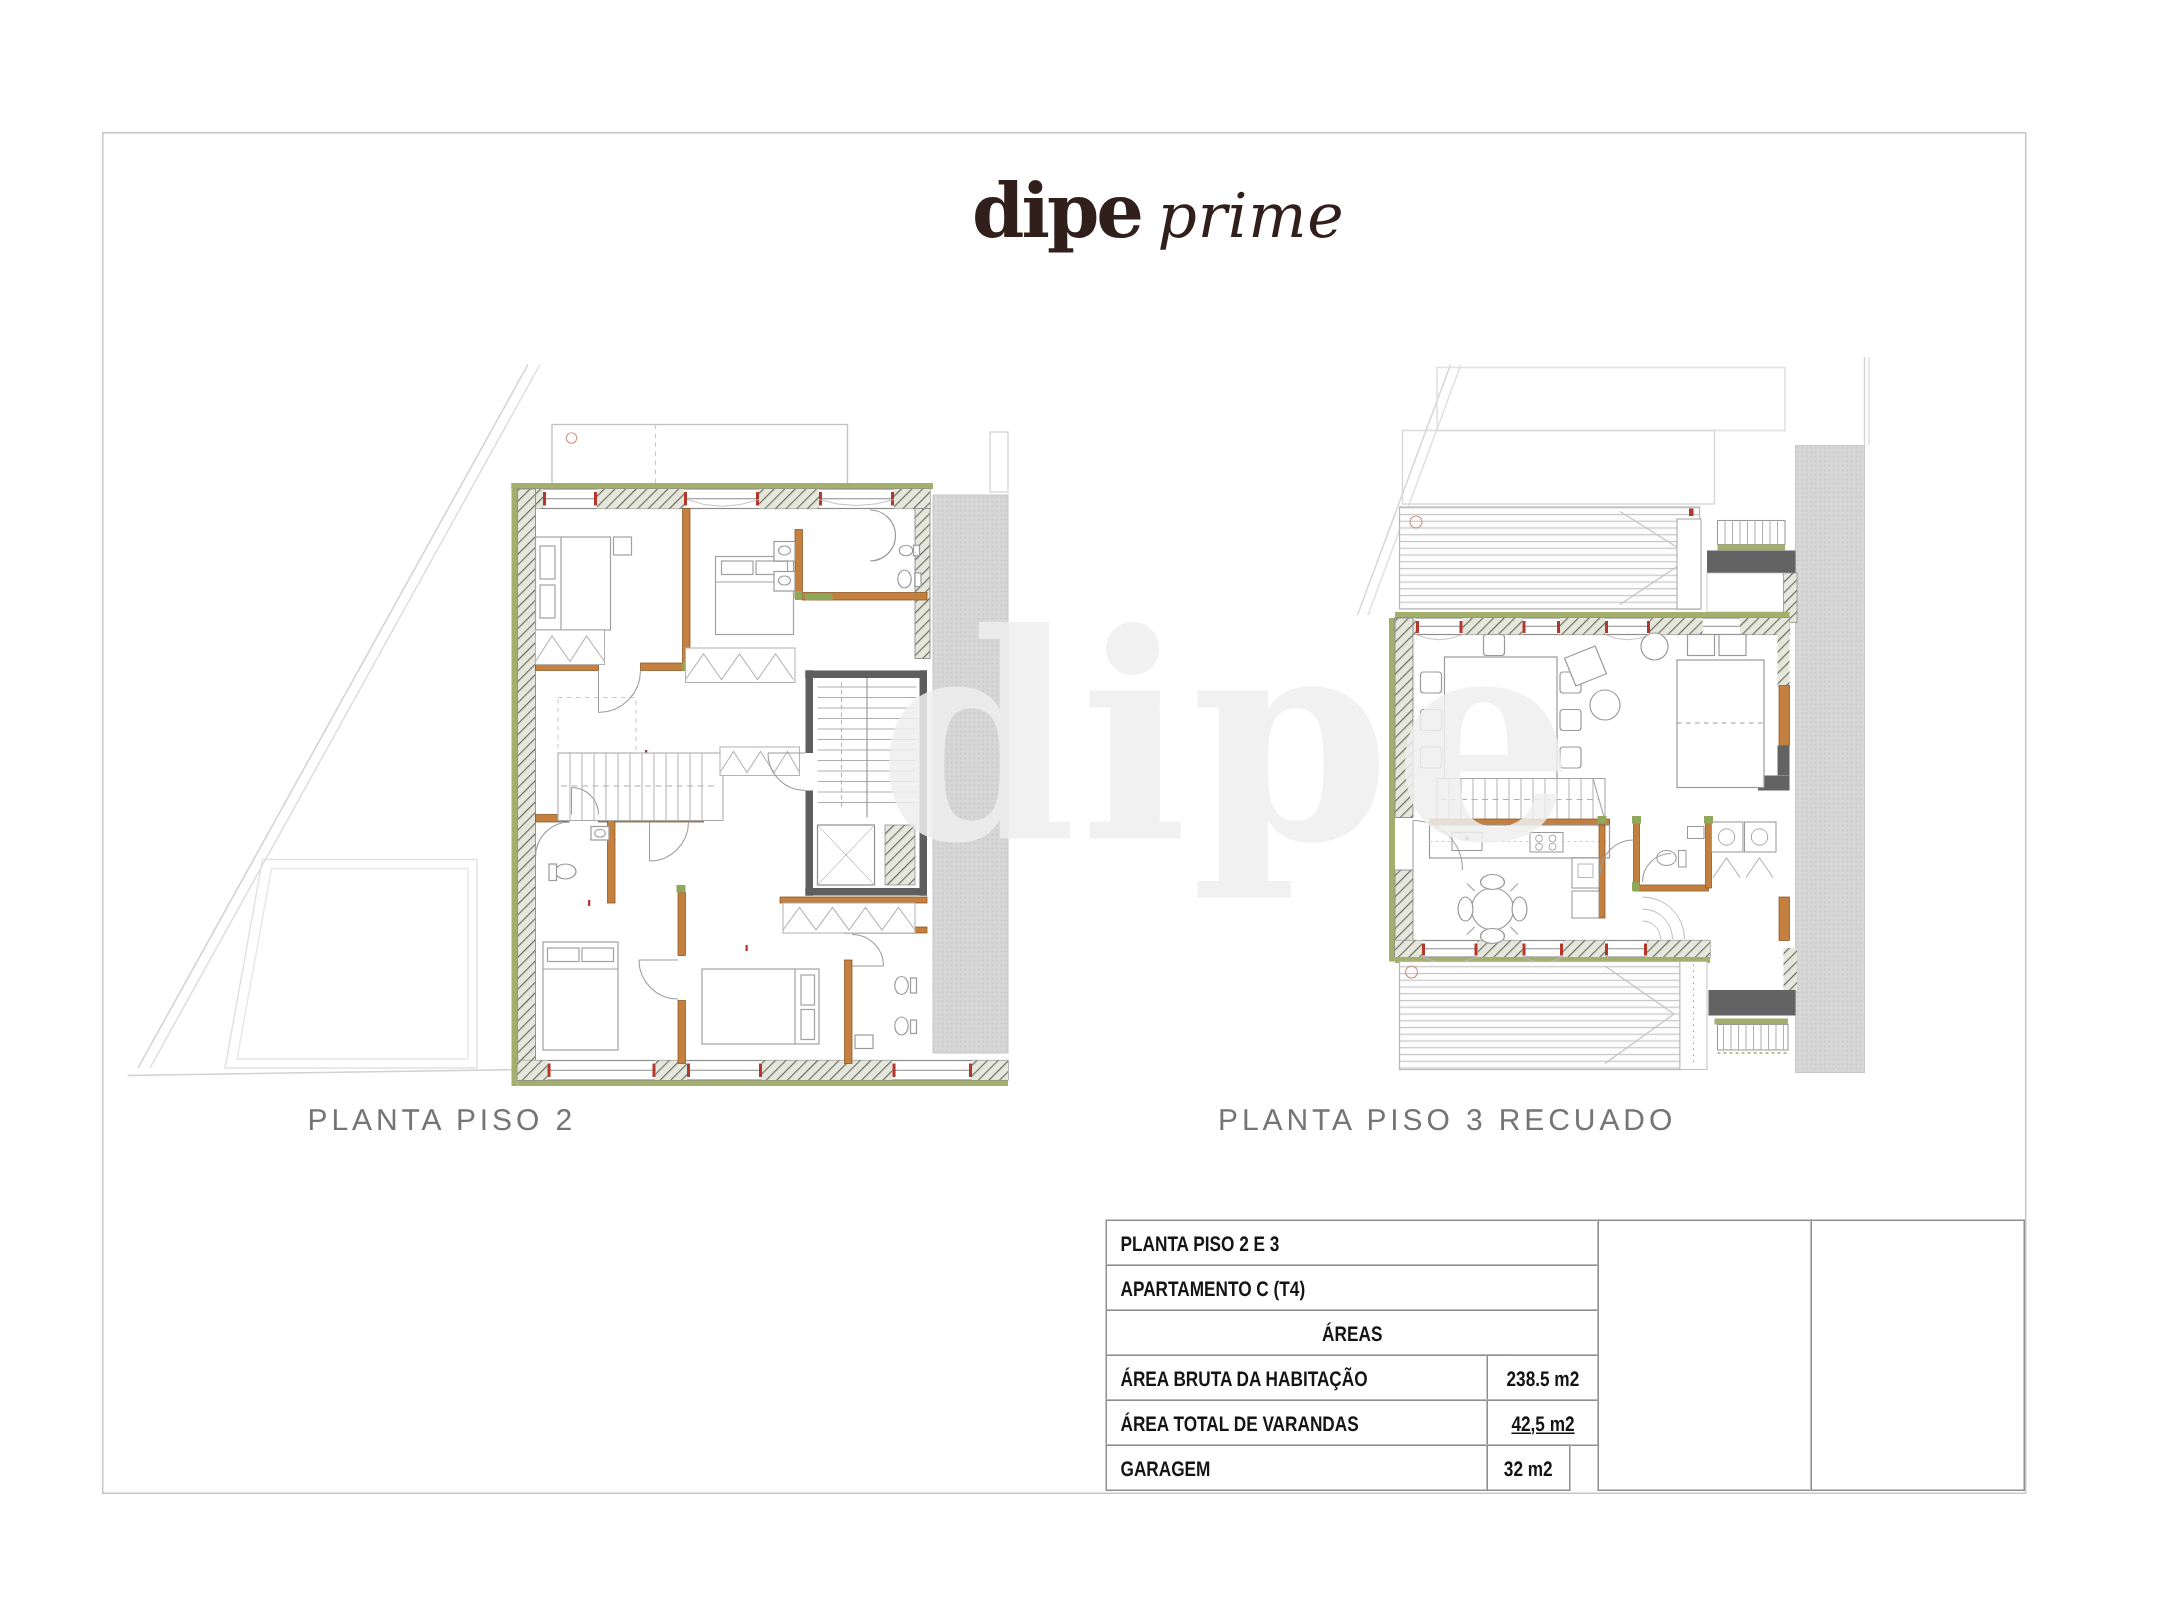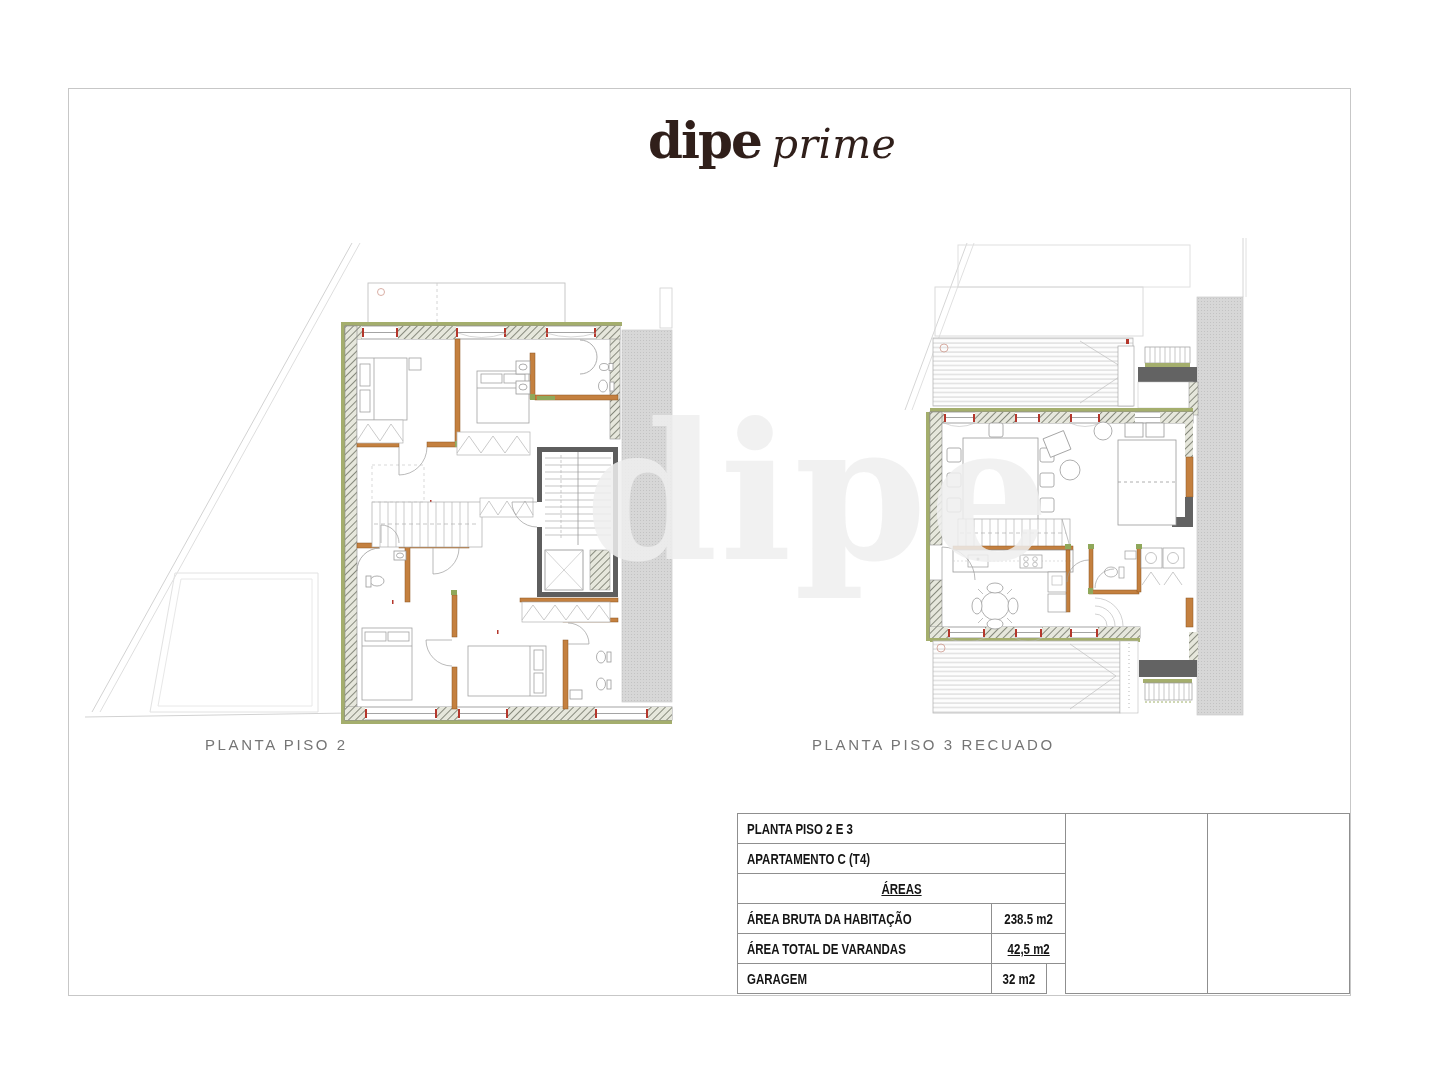--- a/index.html
+++ b/index.html
@@ -19,21 +19,21 @@
   .logo .brand{
     font-family:"DejaVu Serif",serif;font-weight:bold;font-size:50px;
     letter-spacing:-2px;line-height:1;
   }
   .logo .suffix{
     font-family:"DejaVu Serif",serif;font-style:italic;font-size:41px;
     letter-spacing:0.5px;line-height:1;
   }
   
   .plan-label{
-    position:absolute;font-size:15px;letter-spacing:2.6px;color:#757575;
+    position:absolute;font-size:20px;letter-spacing:2.6px;color:#757575;
     z-index:6;white-space:nowrap;
   }
   #label-piso2{left:205px;top:736px;}
   #label-piso3{left:812px;top:736px;}
   
   .plan-svg{position:absolute;z-index:2;}
   #plan-left{left:80px;top:235px;}
   #plan-right{left:890px;top:235px;}
   
   .watermark{
@@ -536,21 +536,21 @@
 <div class="plan-label" id="label-piso2">PLANTA PISO 2</div>
 <div class="plan-label" id="label-piso3">PLANTA PISO 3 RECUADO</div>
 
 <div class="areas">
   <div class="tcell lab" style="left:0;top:0;width:329px;height:31px;">
     <span class="cnd">PLANTA PISO 2 E 3</span>
   </div>
   <div class="tcell lab" style="left:0;top:30px;width:329px;height:31px;">
     <span class="cnd">APARTAMENTO C (T4)</span>
   </div>
-  <div class="tcell ctr" style="left:0;top:60px;width:329px;height:31px;text-decoration:underline;">
+  <div class="tcell ctr" style="left:0;top:60px;width:329px;height:31px;">
     <span class="cnd-c">ÁREAS</span>
   </div>
 
   <div class="tcell lab" style="left:0;top:90px;width:267px;height:31px;">
     <span class="cnd">ÁREA BRUTA DA HABITAÇÃO</span>
   </div>
   <div class="tcell ctr" style="left:254px;top:90px;width:75px;height:31px;">
     <span class="cnd-c">238.5 m2</span>
   </div>
 

